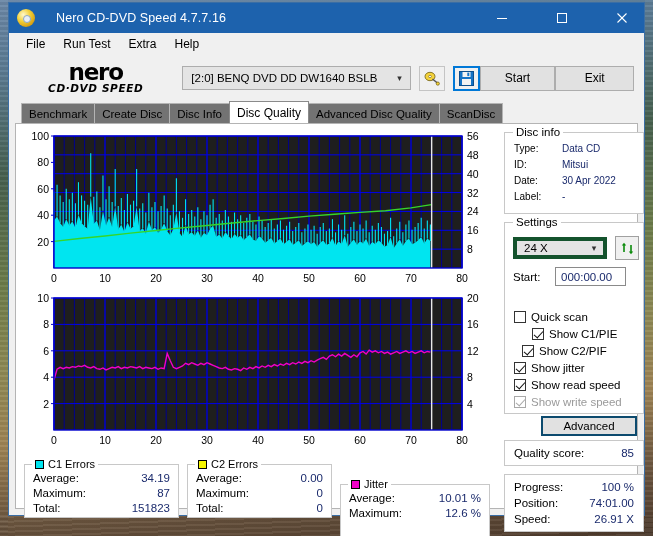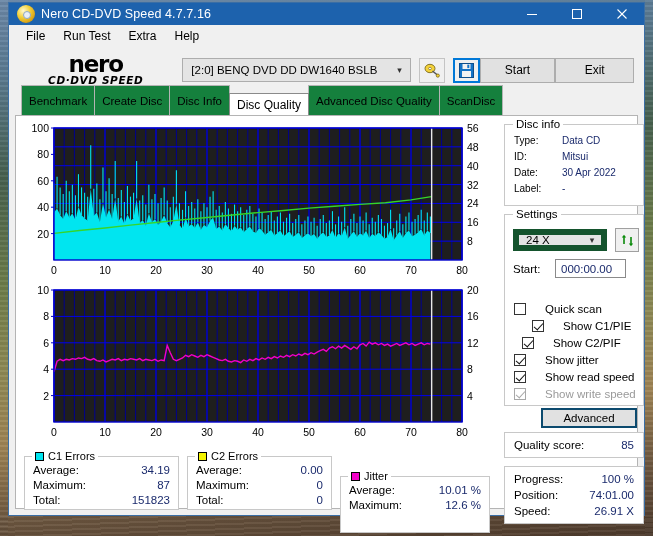--- a/index.html
+++ b/index.html
@@ -22,25 +22,26 @@
   
   .window {
     position: absolute;
     left: 8px; top: 2px;
     width: 637px; height: 514px;
     background: #f0f0f0;
     border: 1px solid #3a6ea5;
     display: flex; flex-direction: column;
   }
   .titlebar {
-    height: 22px;
+    height: 30px;
     background: #1d62ad;
     display: flex; align-items: center;
     color: #fff;
     flex: 0 0 auto;
+    gap: 15px;
   }
   .title-icon {
     width: 18px; height: 18px; margin: 0 6px 0 8px;
     border-radius: 50%;
     background: radial-gradient(circle at 35% 32%, #fff9d0 0%, #f3d23c 38%, #d9a417 70%, #a87a0d 100%);
     position: relative;
     flex: 0 0 auto;
   }
   .title-icon::after {
     content:""; position:absolute; left:50%; top:50%;
@@ -103,23 +104,23 @@
   }
   .btn-std.wide { width: 80px; }
 
   
   .tabstrip {
     height: 22px; display: flex; align-items: flex-end;
     padding-left: 12px; background: #f0f0f0;
     flex: 0 0 auto;
   }
   .tab {
-    height: 30px; padding: 0 7px;
+    height: 20px; padding: 0 7px;
     border: 1px solid #b4b4b4; border-bottom: none;
-    background: #15803d; font-size: 11.5px; color: #000;
+    background: #737373; font-size: 11.5px; color: #000;
     display: flex; align-items: center; margin-right: -1px;
   }
   .tab.active {
     height: 22px; background: #fff; font-size: 12px;
     border-color: #8a8a8a; position: relative; z-index: 3;
   }
 
   
   .content {
     flex: 1 1 auto; position: relative;
@@ -155,38 +156,38 @@
     position: absolute; top: -7px; left: 8px; background: #fff;
     padding: 0 3px; font-size: 11.5px; color: #000;
   }
   .kv { display: flex; font-size: 10px; line-height: 16px; padding-left: 9px; }
   .kv .k { width: 48px; color: #000; }
   .kv .v { color: #1a2a6c; }
 
   .speed-combo {
     position: absolute; left: 8px; top: 14px;
     width: 94px; height: 22px;
-    background: #e4e4e4; border: 6px solid #14532d;
+    background: #e4e4e4; border: 4px solid #14532d;
     display: flex; align-items: center; padding: 0 3px 0 7px;
     font-size: 11.5px; color: #000;
   }
   .refresh-btn {
     position: absolute; left: 110px; top: 13px;
     width: 24px; height: 24px; background: #f0f0f0; border: 1px solid #a0a0a0;
     display: flex; align-items: center; justify-content: center;
   }
   .field-row { position: absolute; display: flex; align-items: center; }
   .field-row .fl { font-size: 11.5px; color: #000; width: 42px; }
   .fieldbox {
     width: 71px; height: 19px; background: #fff; border: 1px solid #8a8a8a;
     font-size: 11.5px; color: #1a2a6c; display: flex; align-items: center;
     padding-left: 5px;
   }
   .check-row {
-    position: absolute; display: flex; align-items: flex-start; gap: 19px;
+    position: absolute; display: flex; align-items: flex-start; gap: 5px;
     font-size: 11.5px; color: #000;
   }
   .check-row.disabled { color: #9a9a9a; }
   .cbox {
     width: 12px; height: 12px; background: #fff; border: 1px solid #333;
     position: relative; flex: 0 0 auto;
   }
   .cbox.checked::after {
     content: ""; position: absolute; left: 3px; top: 0px;
     width: 4px; height: 8px; border: solid #111;

